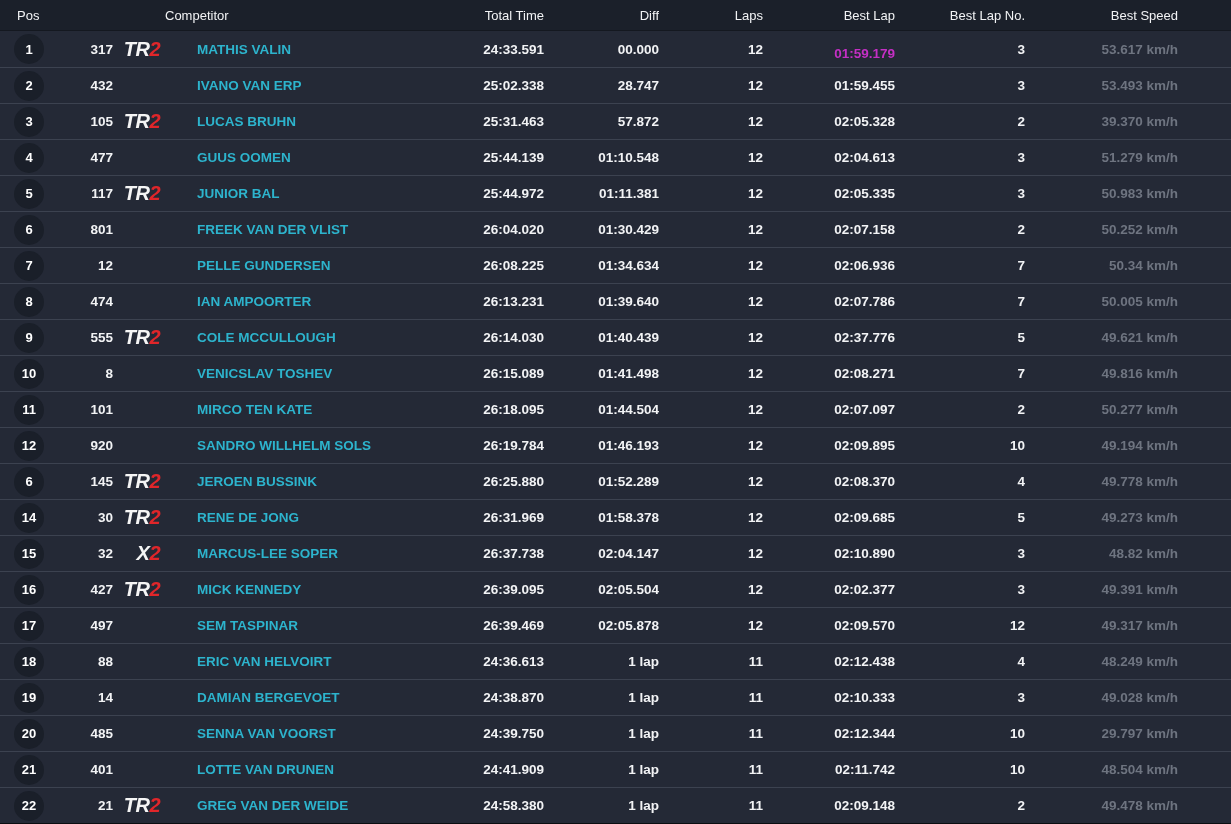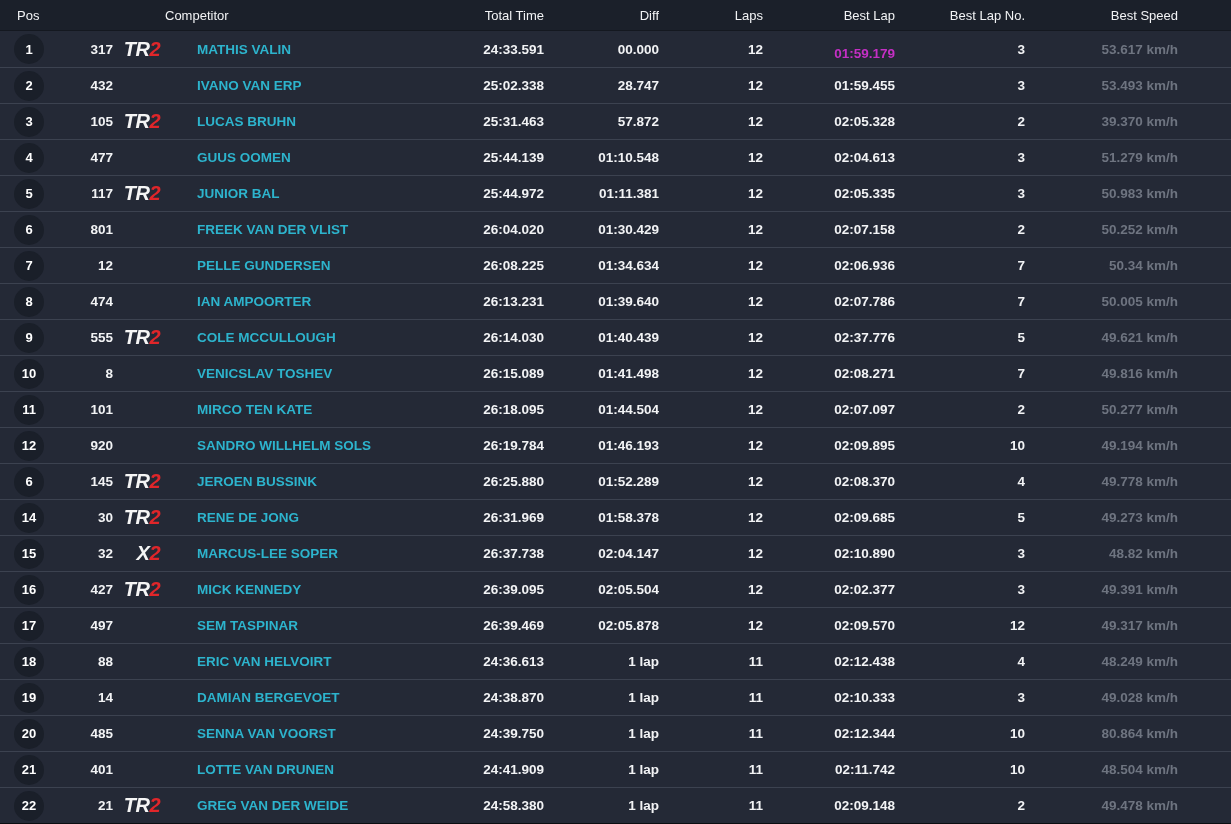--- a/index.html
+++ b/index.html
@@ -415,21 +415,21 @@
       </span>
     </div>
     <div class="cell ar f-num">485</div>
     <div class="cell c-logo"><span class="lg-main"></span><span class="lg-digit"></span></div>
     <div class="cell al c-name f-name">SENNA VAN VOORST</div>
     <div class="cell ar f-total">24:39.750</div>
     <div class="cell ar f-diff">1 lap</div>
     <div class="cell ar f-laps">11</div>
     <div class="cell ar c-bl f-bestlap">02:12.344</div>
     <div class="cell ar f-bestlapno">10</div>
-    <div class="cell ar c-bs f-bestspeed">80.864 km/h</div>
+    <div class="cell ar c-bs f-bestspeed">29.797 km/h</div>
   </div>
 
   <div class="grid row">
     <div class="cell c-pos">
       <span class="pos-badge">
         <span class="f-pos">21</span>
       </span>
     </div>
     <div class="cell ar f-num">401</div>
     <div class="cell c-logo"><span class="lg-main"></span><span class="lg-digit"></span></div>

